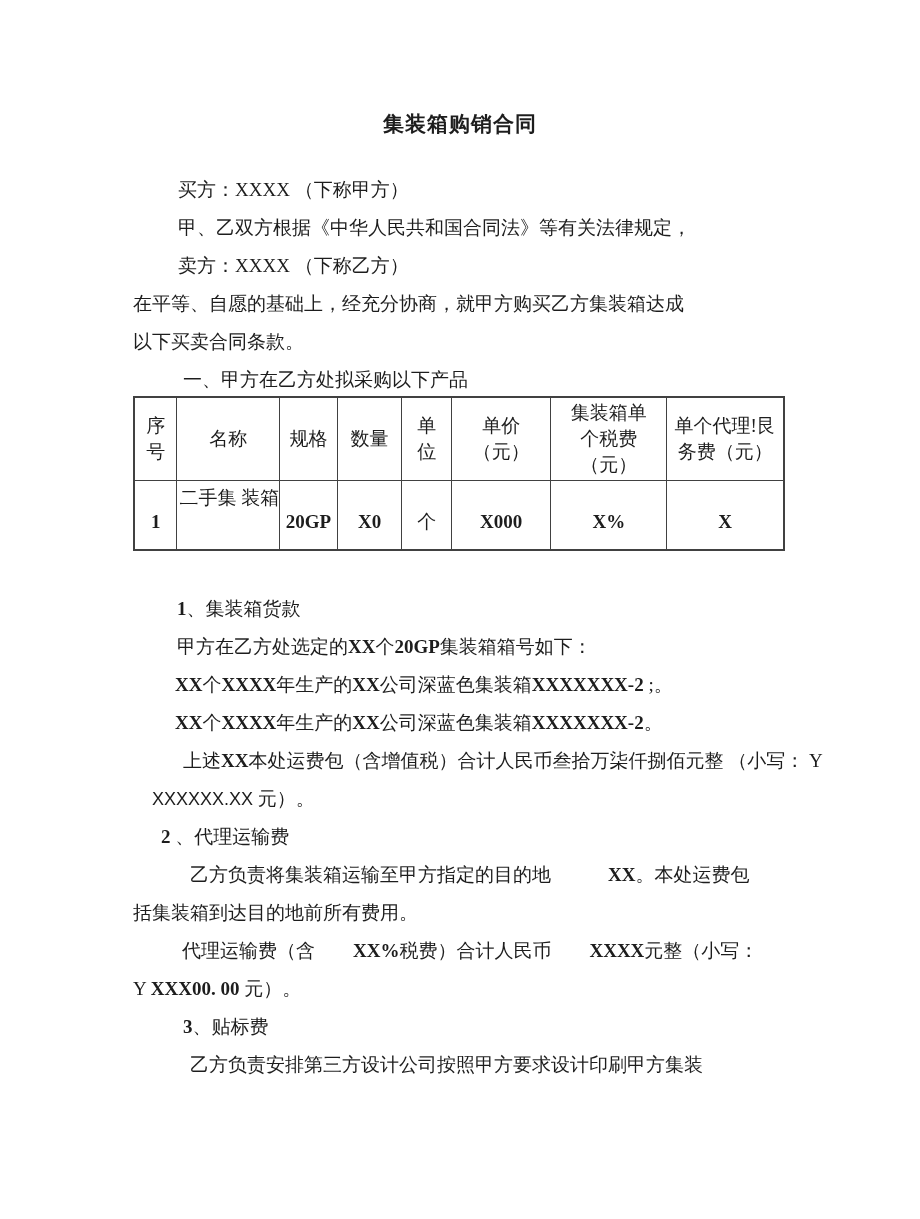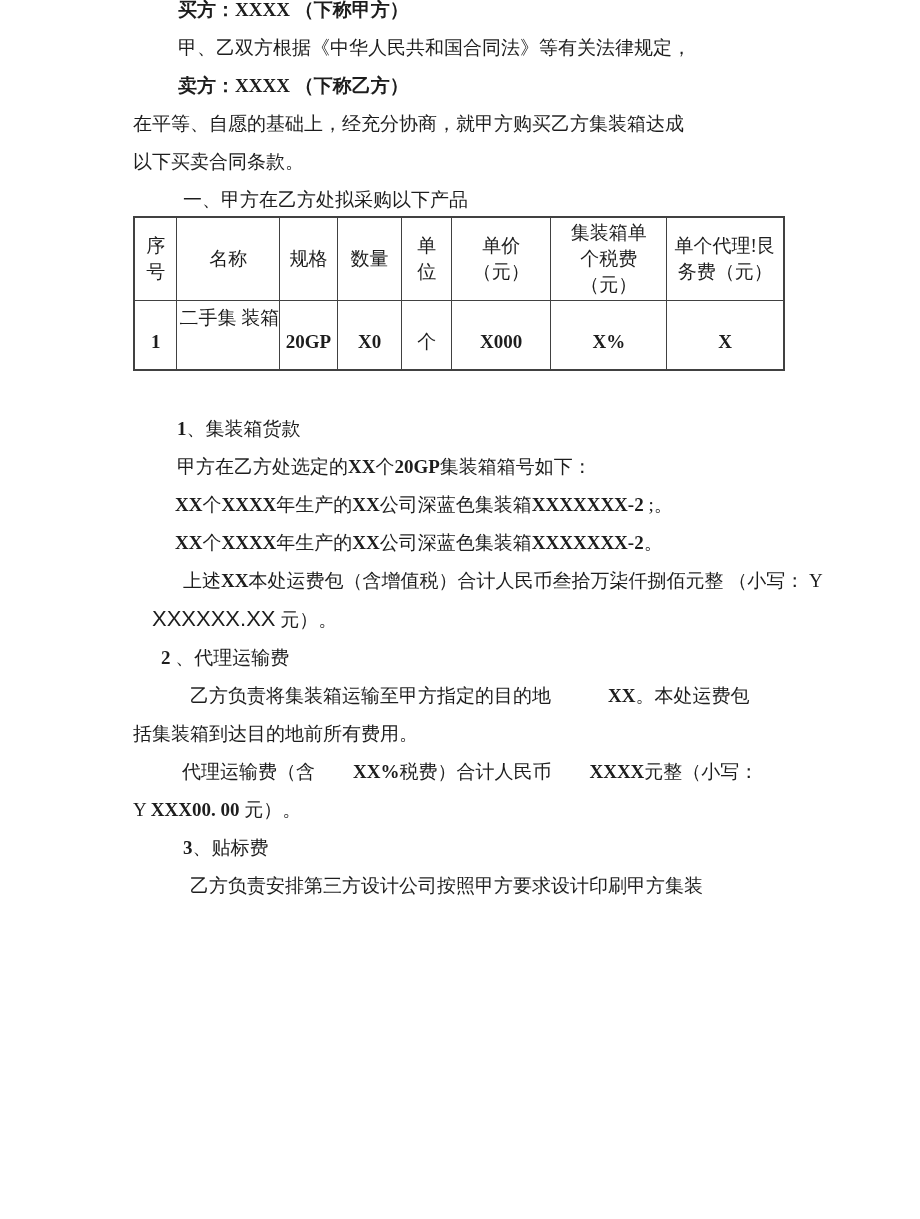--- a/index.html
+++ b/index.html
@@ -24,26 +24,26 @@
   }
   .content {
     padding: 0 130px 0 133px;
   }
   .line {
     margin: 0 0 18px 0;
     font-size: 19px;
     line-height: 20px;
     white-space: pre;
   }
-  .line.bold { font-weight: bold; }
+  .line.bold { font-weight: normal; }
   .line.spaced { margin-top: 18px; }
   .line .b { font-weight: bold; }
   .line .sans {
     font-family: "Liberation Sans", "DejaVu Sans", sans-serif;
-    font-size: 22px;
+    font-size: 18px;
   }
   .doc-table {
     width: 652px;
     margin: -12px 0 48px 0;
     border-collapse: collapse;
     border: 2px solid #414141;
     table-layout: fixed;
   }
   .doc-table th, .doc-table td {
     border: 1px solid #414141;
@@ -70,20 +70,21 @@
     text-align: right;
     vertical-align: top;
     padding: 6px 0 0 2px;
     white-space: pre;
   }
 </style>
 </head>
 <body>
 
 <div class="page">
+  <h1 class="title">集装箱购销合同</h1>
   <div class="content">
     <div id="before-table">
         <p class="line bold" style="padding-left: 45px;"><span>买方：XXXX （下称甲方）</span></p>
         <p class="line" style="padding-left: 45px;"><span>甲、乙双方根据《中华人民共和国合同法》等有关法律规定，</span></p>
         <p class="line bold" style="padding-left: 45px;"><span>卖方：XXXX （下称乙方）</span></p>
         <p class="line"><span>在平等、自愿的基础上，经充分协商，就甲方购买乙方集装箱达成</span></p>
         <p class="line"><span>以下买卖合同条款。</span></p>
         <p class="line" style="padding-left: 50px;"><span>一、甲方在乙方处拟采购以下产品</span></p>
       </div>
     <table class="doc-table">

